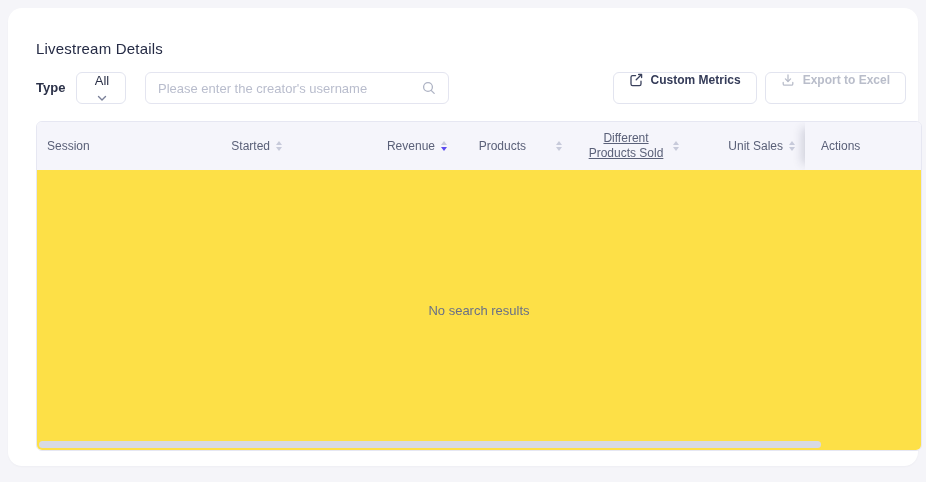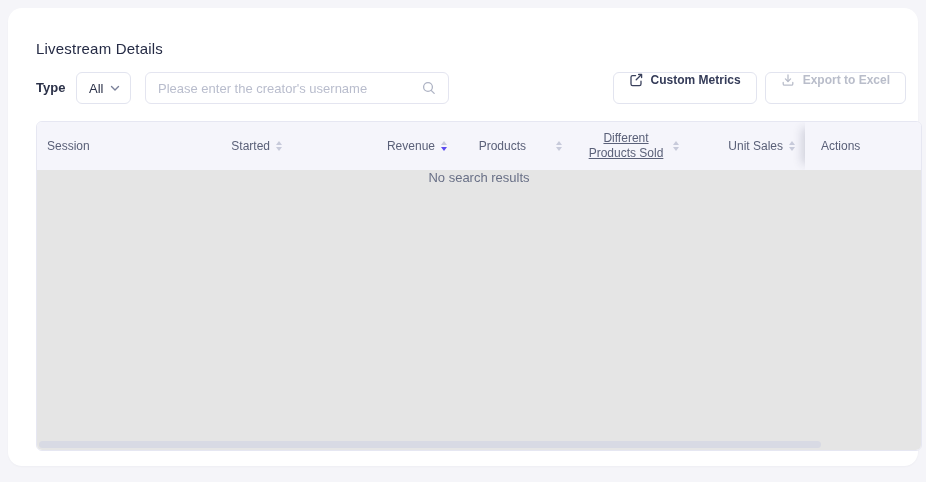--- a/index.html
+++ b/index.html
@@ -23,21 +23,21 @@
   
   .toolbar { position:absolute; left:28px; top:64px; right:12px; height:32px; }
   .type-label {
     position:absolute; left:0; top:0; line-height:32px;
     font-size:13px; font-weight:bold; color:#2b3148;
   }
   .type-select {
     position:absolute; left:40px; top:0; height:32px; min-width:50px;
     display:flex; align-items:center; gap:7px; padding:0 10px 0 12px;
     background:#fff; border:1px solid #e2e4ef; border-radius:6px;
-    font-size:13px; color:#2b3148; cursor:pointer;
+    font-size:13px; color:#2b3148; cursor:pointer;flex-direction:column;
   }
   .search-box {
     position:absolute; left:109px; top:0; width:304px; height:32px;
     border:1px solid #e4e5f0; border-radius:6px; background:#fff;
     display:flex; align-items:center;
   }
   .search-box input {
     flex:1; height:100%; border:0; outline:none; background:transparent;
     padding:0 8px 0 12px; font-size:13px; color:#2b3148;
     font-family:"Liberation Sans", sans-serif;
@@ -84,21 +84,21 @@
     border-bottom:4px solid #c7cada;
   }
   .caret-down {
     width:0; height:0;
     border-left:3.5px solid transparent; border-right:3.5px solid transparent;
     border-top:4px solid #c7cada;
   }
   .sorted-desc .caret-down { border-top-color:#5a4bf0; }
   .tbody {
     position:absolute; top:48px; left:0; right:0; bottom:0;
-    display:flex; justify-content:center; background:#e5e5e5;
+    display:flex; align-items:center; justify-content:center; background:#fde047;
   }
   .empty-text { font-size:13px; color:#697087; }
   .hscrollbar-thumb {
     position:absolute; left:2px; bottom:2px; width:782px; height:7px;
     background:#d8dae4; border-radius:4px;
   }
 </style>
 </head>
 <body>
 

